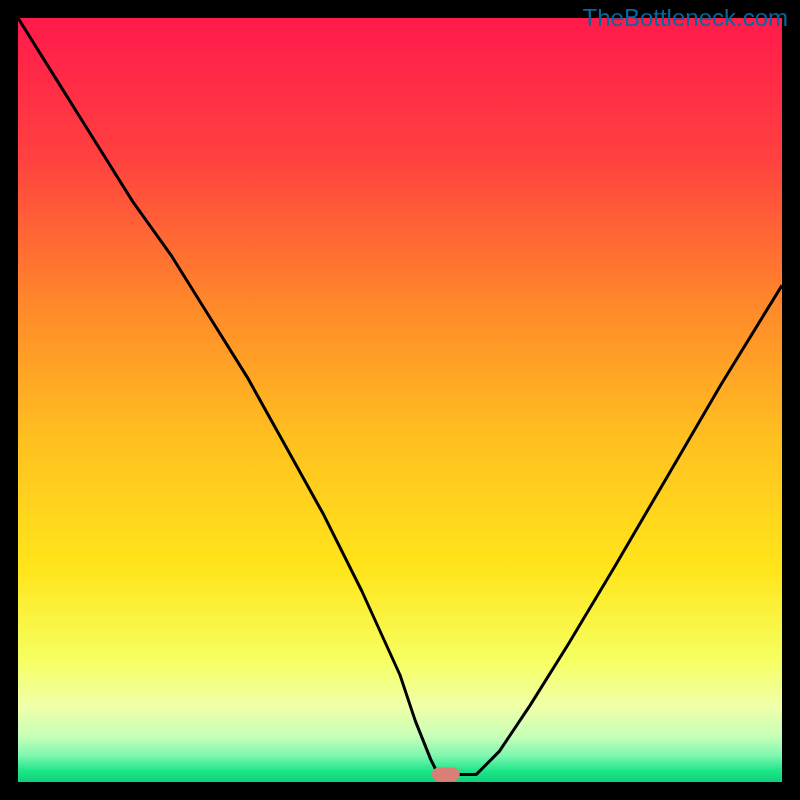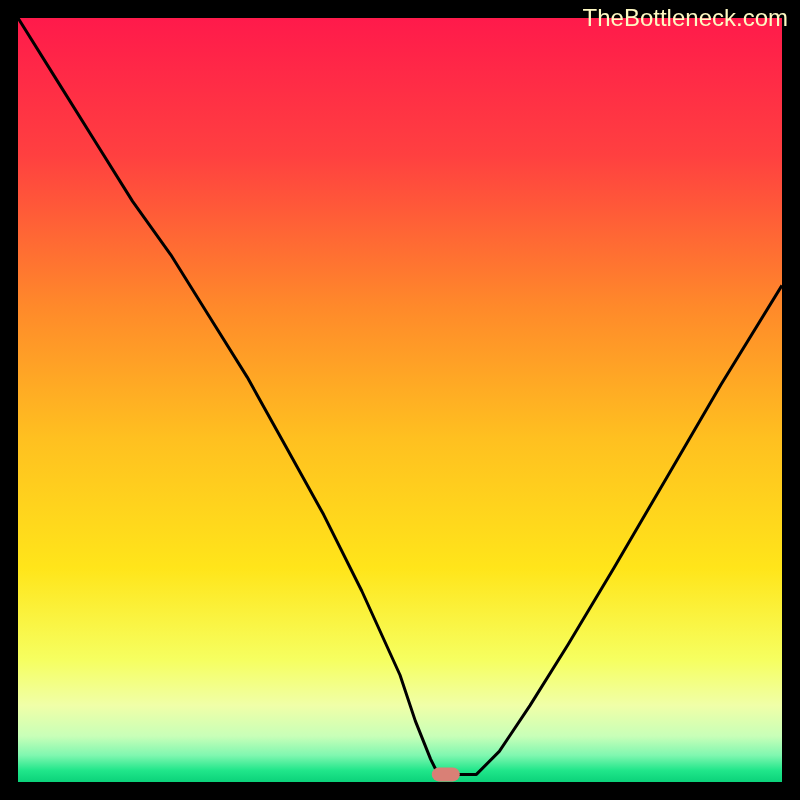--- a/index.html
+++ b/index.html
@@ -8,21 +8,21 @@
     width: 800px;
     height: 800px;
     background: #000;
     position: relative;
     font-family: Arial, sans-serif;
   }
   .watermark {
     position: absolute;
     top: 4px;
     right: 12px;
-    color: #fef9c3;
+    color: #0369a1;
     font-size: 24px;
     font-weight: 500;
     z-index: 10;
   }
   .plot-area {
     position: absolute;
     left: 18px;
     top: 18px;
     width: 764px;
     height: 764px;

